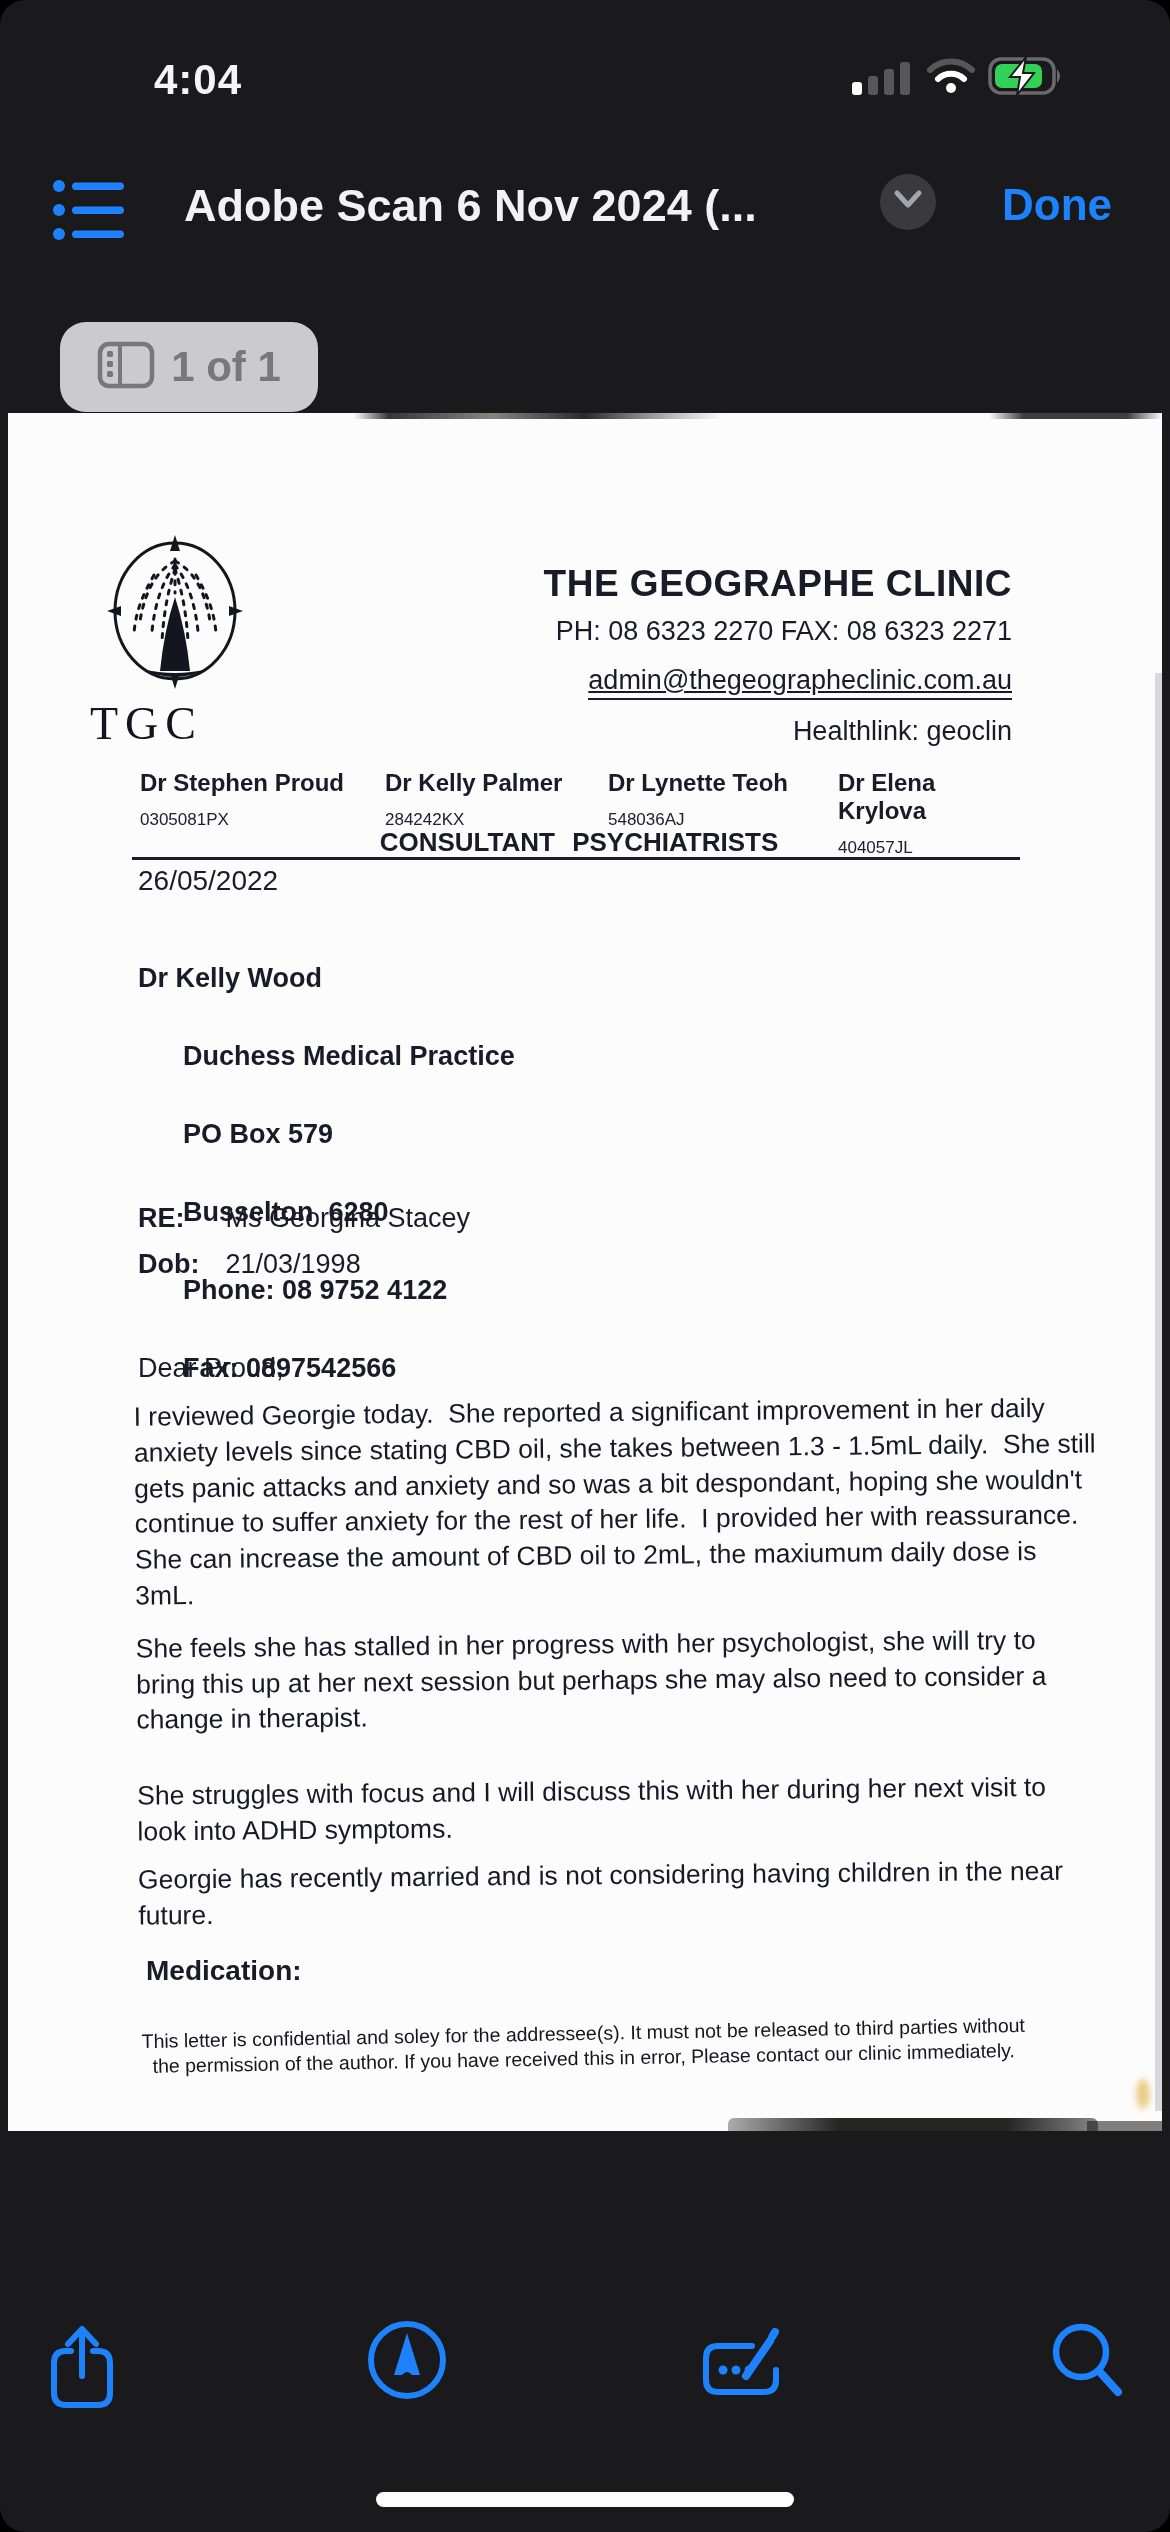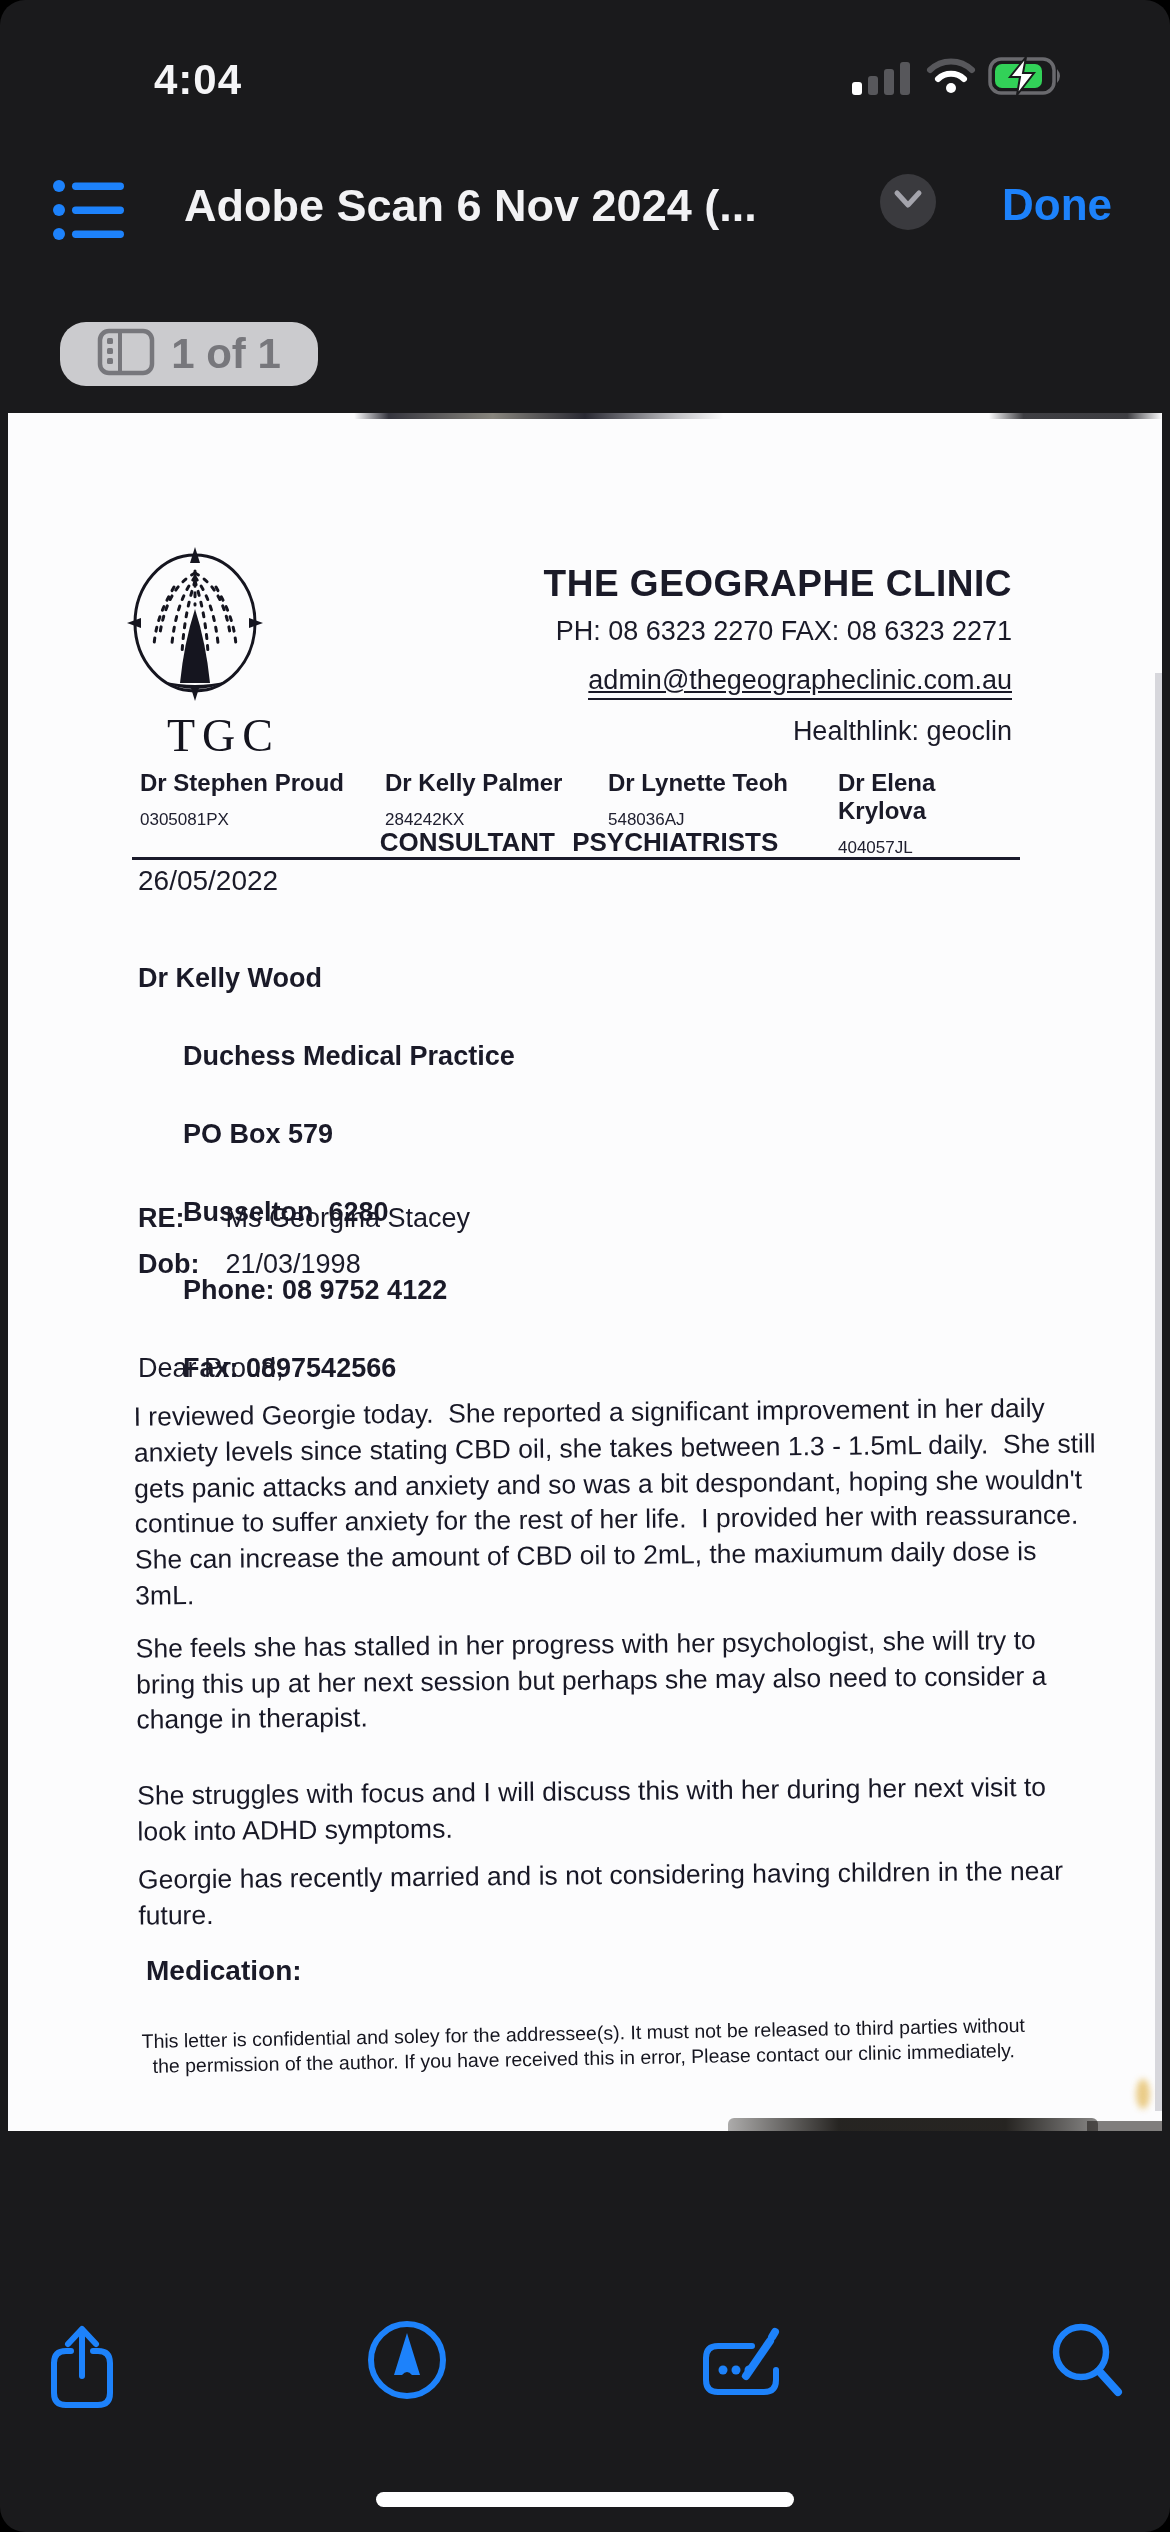--- a/index.html
+++ b/index.html
@@ -15,39 +15,39 @@
   
   .navbar{position:absolute;left:0;top:168px;width:1170px;height:90px;}
   .list-btn{position:absolute;left:52px;top:8px;width:76px;height:70px;}
   .nav-title{position:absolute;left:184px;top:12px;width:690px;color:#f2f2f4;
              font-size:45px;font-weight:700;white-space:nowrap;overflow:hidden;}
   .chevron-btn{position:absolute;left:880px;top:6px;width:56px;height:56px;border-radius:50%;
                background:#3a3a3e;display:flex;align-items:center;justify-content:center;}
   .done-btn{position:absolute;left:1002px;top:12px;color:#1d82fb;font-size:44px;font-weight:600;}
 
   
-  .page-badge{position:absolute;left:60px;top:322px;width:258px;height:64px;border-radius:26px;
+  .page-badge{position:absolute;left:60px;top:322px;width:258px;height:90px;border-radius:26px;
               background:#cbcbce;display:flex;align-items:center;justify-content:center;gap:16px;z-index:5;}
   .page-badge .label{color:#77777c;font-size:42px;font-weight:600;}
 
   
   .doc-page{position:absolute;left:8px;top:413px;width:1154px;height:1718px;background:#fcfcfd;
             color:#1a1a28;}
   .artifact-top{position:absolute;left:0;top:0;width:100%;height:6px;
      background:linear-gradient(90deg,rgba(0,0,0,0) 0 30%,rgba(18,18,28,.85) 33%,rgba(40,35,20,.55) 42%,
      rgba(18,18,28,.9) 50%,rgba(18,18,28,.25) 58%,rgba(0,0,0,0) 62% 85%,rgba(15,15,20,.8) 88% 97%,rgba(0,0,0,0) 100%);}
   .artifact-bottom{position:absolute;left:720px;bottom:0;width:370px;height:13px;border-radius:6px 6px 0 0;
      background:linear-gradient(90deg,rgba(25,22,18,.35),rgba(20,18,15,.92) 30% 75%,rgba(20,18,15,.5));}
   .artifact-corner{position:absolute;right:0;bottom:0;width:75px;height:10px;background:rgba(25,22,20,.55);}
   .artifact-speck{position:absolute;right:12px;bottom:22px;width:14px;height:30px;border-radius:50%;
      background:#e6c06a;filter:blur(3px);opacity:.8;}
   .artifact-right{position:absolute;right:0;top:260px;bottom:20px;width:7px;background:rgba(120,120,135,.28);}
 
   
-  .logo-block{position:absolute;left:82px;top:134px;width:190px;text-align:right;}
+  .logo-block{position:absolute;left:82px;top:122px;width:190px;text-align:left;}
   .logo-text{font-family:"Liberation Serif",serif;font-size:46px;letter-spacing:7px;color:#14141e;margin-top:0px;}
   .clinic-block{position:absolute;right:150px;top:150px;width:660px;text-align:right;}
   .clinic-name{font-size:37px;font-weight:700;letter-spacing:.5px;}
   .clinic-line{font-size:27px;margin-top:11px;}
   .clinic-email{display:inline-block;font-size:27px;margin-top:18px;text-decoration:underline;
                 border-bottom:2px solid #1a1a28;padding-bottom:2px;}
   .clinic-healthlink{font-size:27px;margin-top:16px;}
 
   .doctors-row{position:absolute;left:132px;top:356px;width:890px;display:flex;}
   .doc-col{flex:0 0 auto;}

